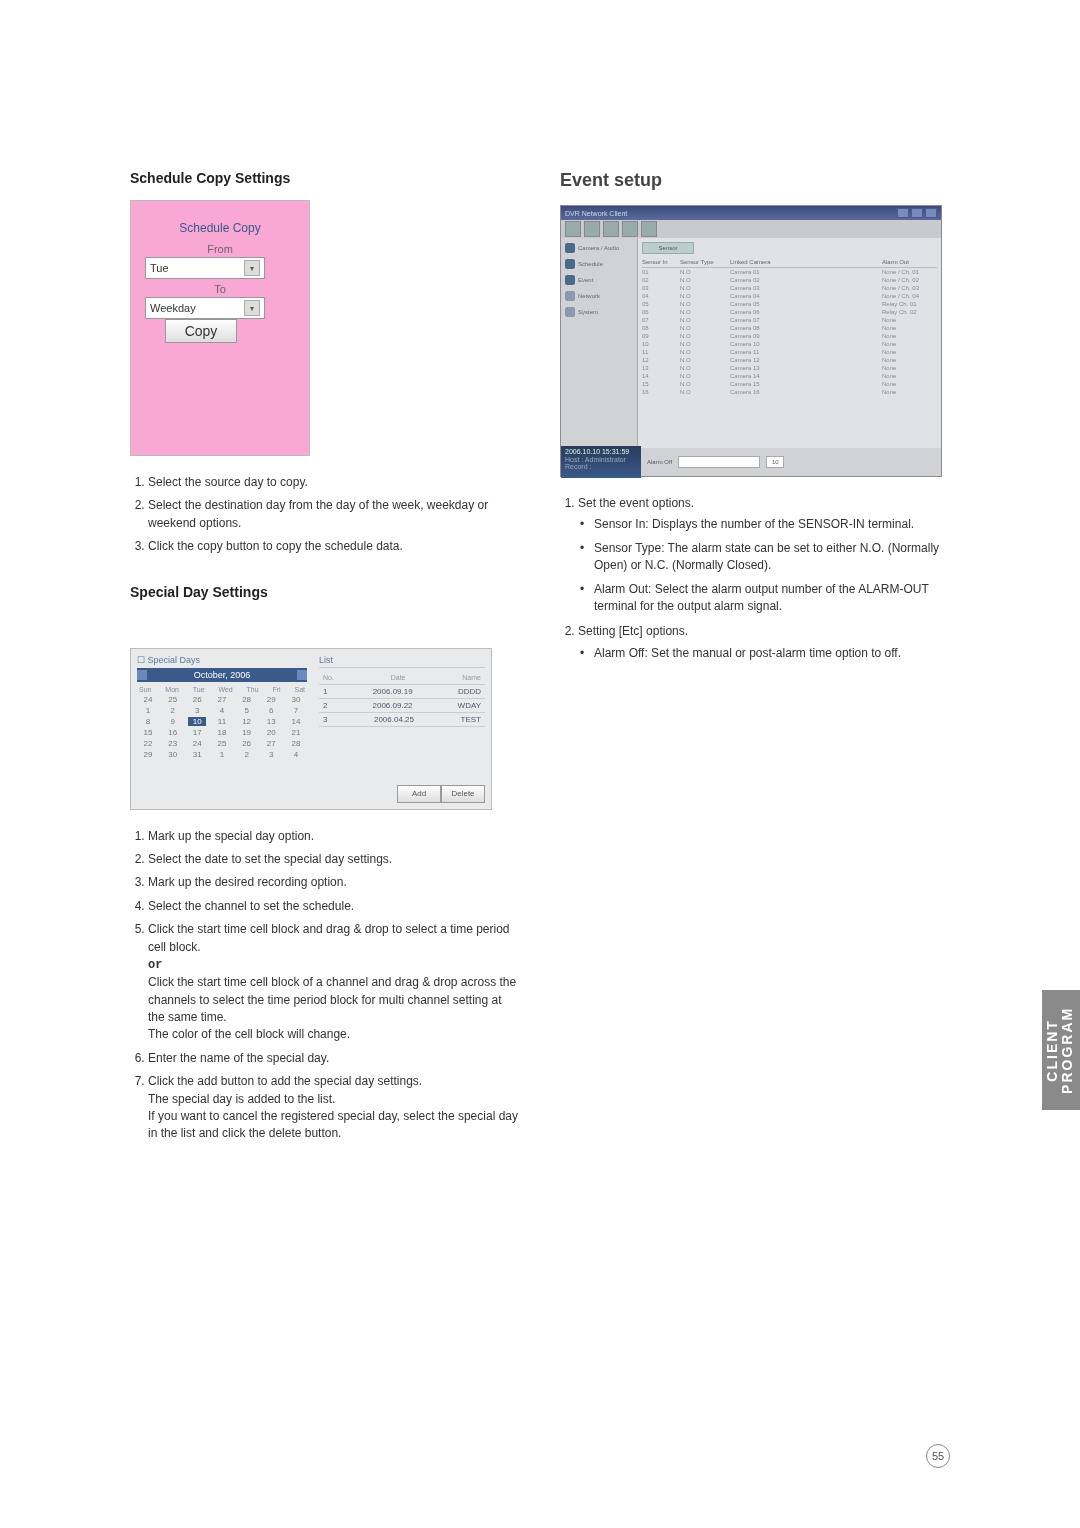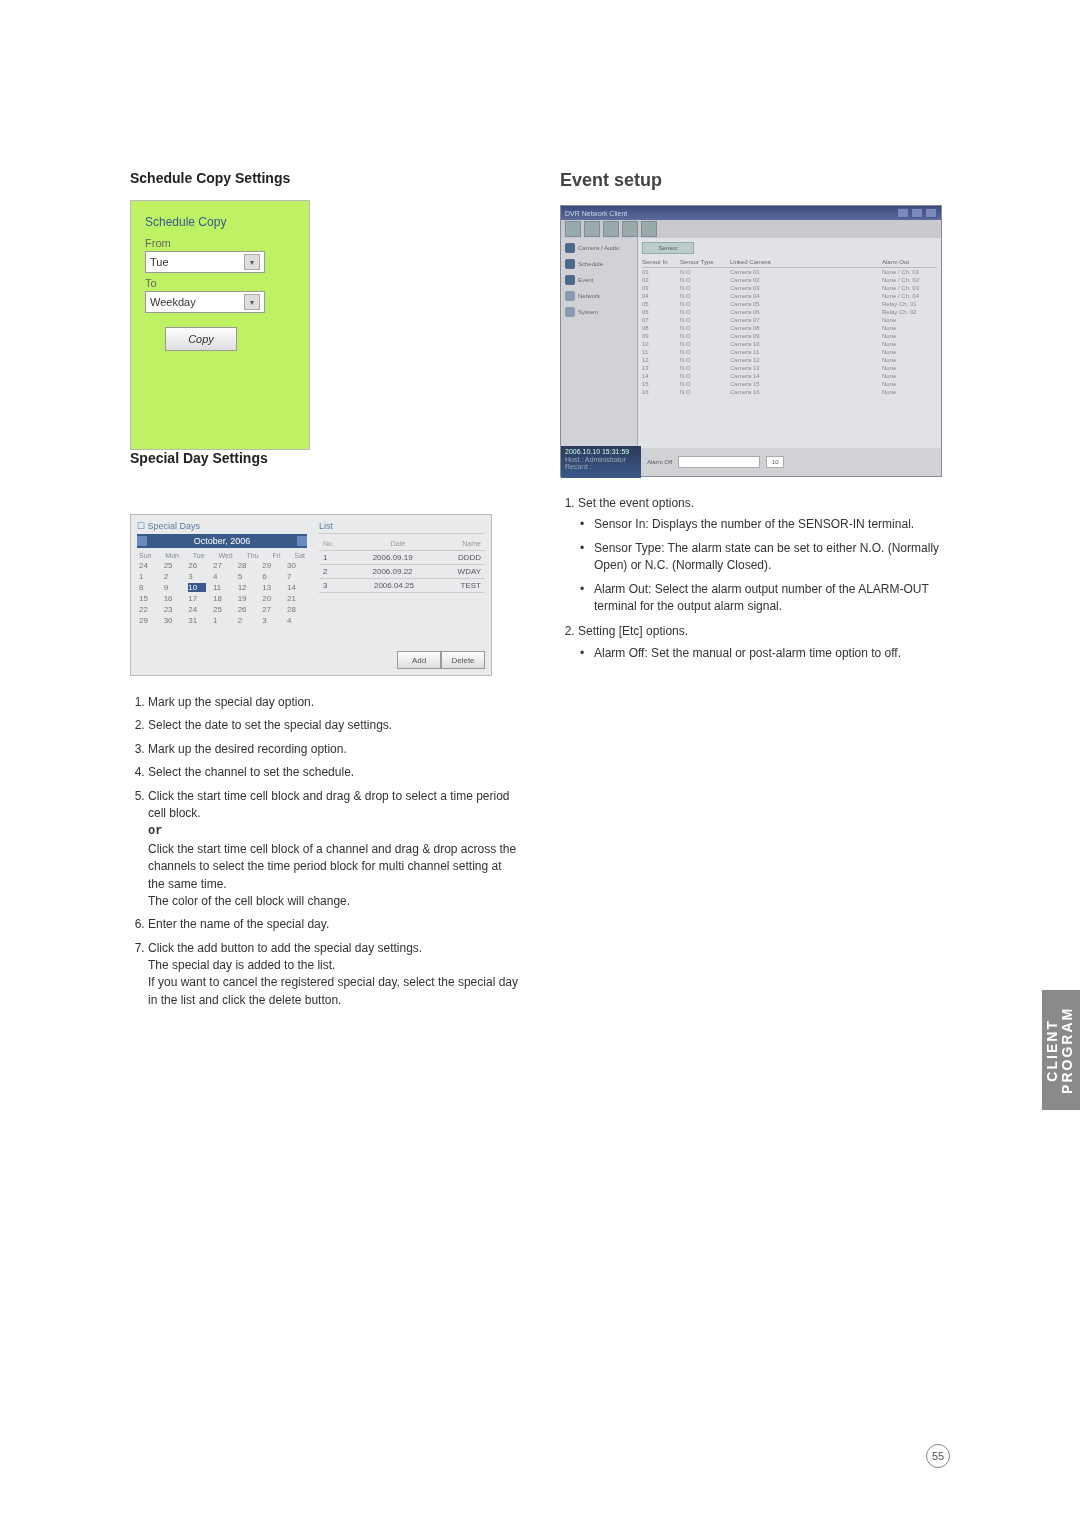--- a/index.html
+++ b/index.html
@@ -36,22 +36,23 @@
   }
   .fig-box {
     border: 1px solid #bbb;
     background: #e8e8e8;
     position: relative;
   }
   
   .schedule-copy {
     width: 150px;
     height: 220px;
-    padding: 14px 14px 14px 14px;
-    background: #bef264;
+    padding: 20px 14px 14px 14px;
+    background: #f9a8d4;
+    text-align: center;
   }
   .sc-title {
     color: #37598e;
     font-size: 12px;
     margin-bottom: 8px;
   }
   .sc-label {
     color: #666;
     font-size: 11px;
     margin: 4px 0 2px 0;
@@ -73,31 +74,29 @@
     height: 14px;
     background: #ddd;
     border: 1px solid #aaa;
     display: flex;
     align-items: center;
     justify-content: center;
     font-size: 8px;
     color: #555;
   }
   .copy-btn {
-    margin-top: 14px;
     width: 70px;
     height: 22px;
     background: linear-gradient(#fefefe,#ddd);
     border: 1px solid #999;
-    font-size: 11px;
+    font-size: 14px;
     display: flex;
     align-items: center;
     justify-content: center;
     margin-left: 20px;
-    font-style: italic;
   }
   ol.instructions {
     padding-left: 18px;
     margin: 18px 0 28px 0;
   }
   ol.instructions li {
     margin-bottom: 6px;
     line-height: 1.45;
     font-size: 12px;
   }
@@ -151,21 +150,21 @@
     background: #6a8abf;
     display: inline-block;
   }
   .sd-weekrow, .sd-dayrow {
     display: flex;
     justify-content: space-between;
     padding: 1px 2px;
     color: #777;
   }
   .sd-weekrow { color:#8a8aa0; font-size:7px; margin-top:3px;}
-  .sd-dayrow span { width: 18px; text-align: left; }
+  .sd-dayrow span { width: 18px; text-align: center; }
   .sd-sel { background: #3a5a8a; color: #fff; }
   .sd-list {
     flex: 1;
     padding: 6px;
     position: relative;
   }
   .sd-listtitle {
     color: #5a7a9a;
     font-size: 9px;
     margin-bottom: 4px;
@@ -302,20 +301,25 @@
         <span class="arrow">▾</span>
       </div>
       <div class="sc-label">To</div>
       <div class="dropdown">
         <span>Weekday</span>
         <span class="arrow">▾</span>
       </div>
       <div class="copy-btn">Copy</div>
     </div>
 
+    <ol class="instructions">
+      <li>Select the source day to copy.</li>
+      <li>Select the destination day from the day of the week, weekday or weekend options.</li>
+      <li>Click the copy button to copy the schedule data.</li>
+    </ol>
 
     <div class="h-bold">Special Day Settings</div>
 
     <div class="special-day">
       <div class="sd-cal">
         <div style="color:#5a7a9a;font-size:9px;margin-bottom:3px;">☐ <span>Special Days</span></div>
         <div class="sd-caltitle">
           <span class="navbtn"></span>
           <span>October, 2006</span>
           <span class="navbtn"></span>

